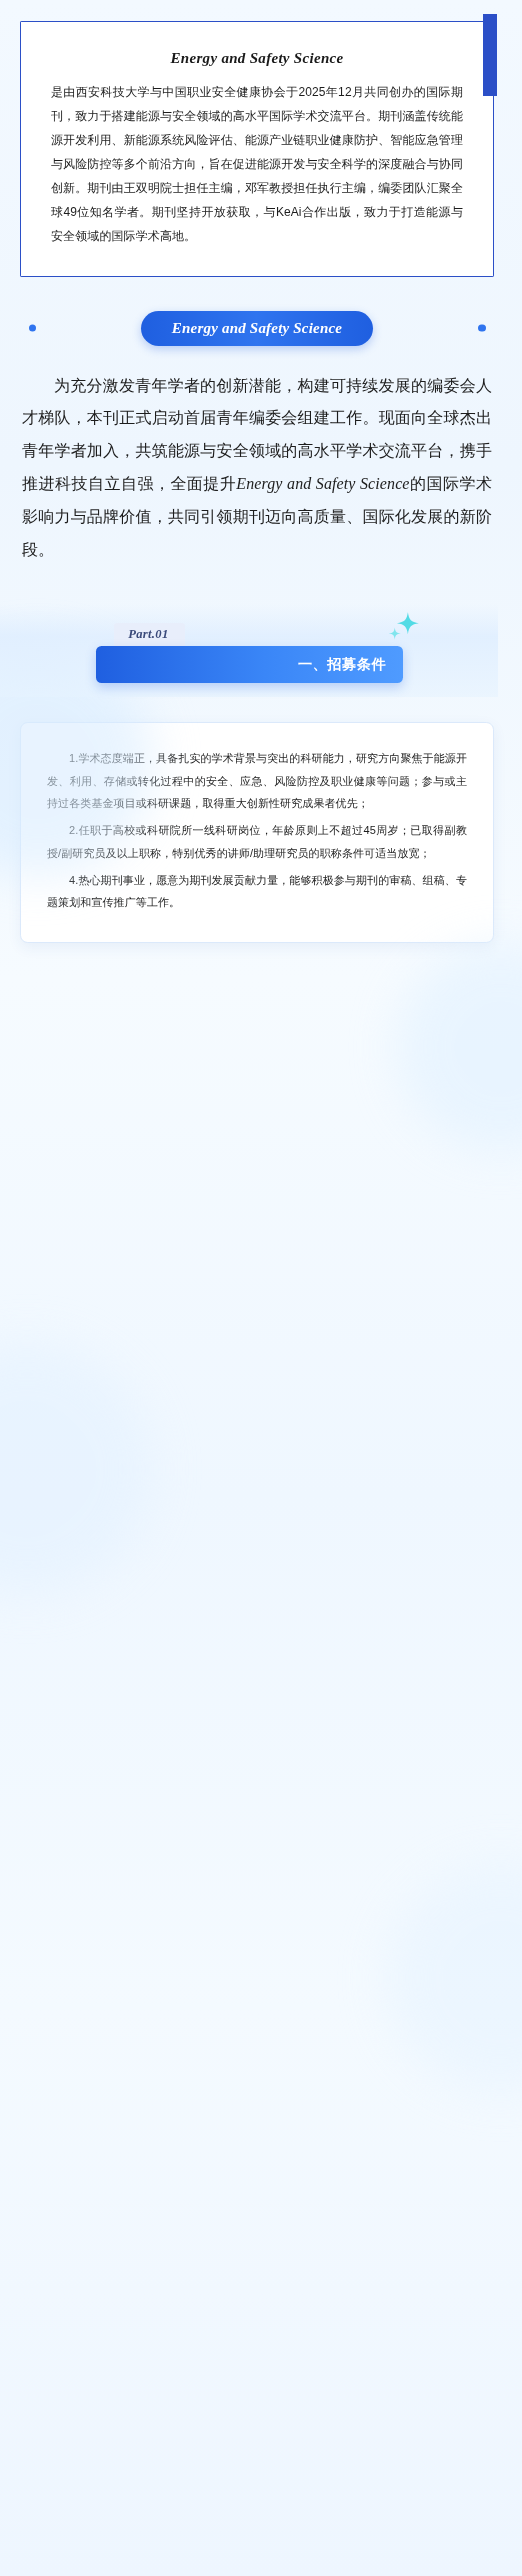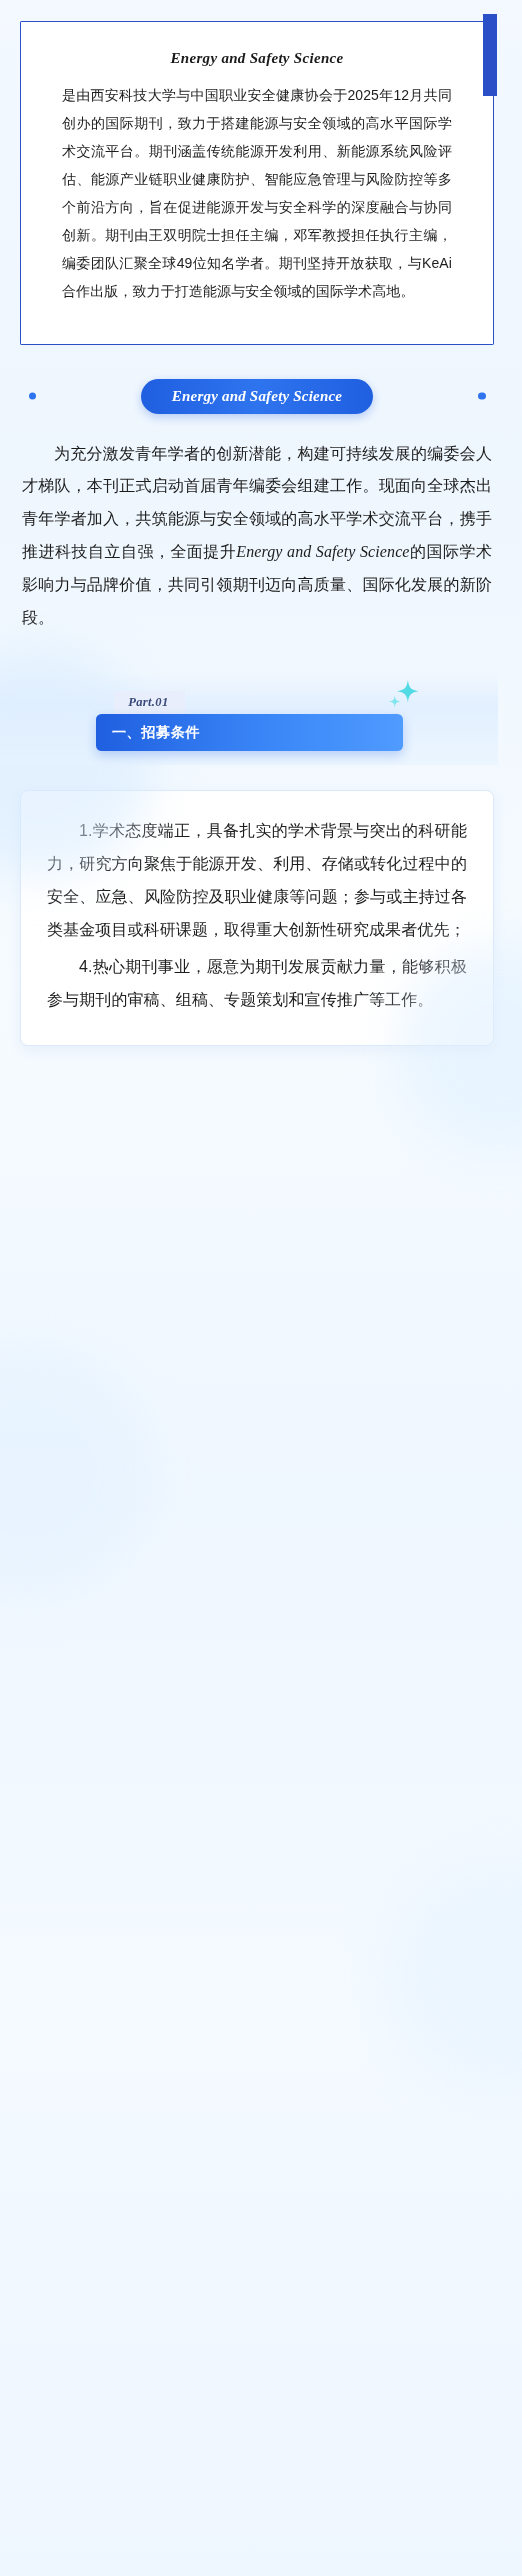--- a/index.html
+++ b/index.html
@@ -62,26 +62,26 @@
     font-style: italic;
     font-weight: 700;
     font-size: 15px;
     color: #1a1a1a;
     text-align: center;
     letter-spacing: 0.3px;
     margin: 0 0 10px 0;
     line-height: 1.5;
   }
   .intro-body {
-    font-size: 14px;
+    font-size: 12px;
     line-height: 2.0;
     color: #1d1d1d;
     text-align: justify;
     text-justify: inter-ideograph;
-    margin: 11px;
+    margin: 0;
     letter-spacing: 0.1px;
   }
 
   
   .pill-wrap {
     position: relative;
     margin: 34px 0 0 0;
     display: flex;
     justify-content: center;
     align-items: center;
@@ -154,21 +154,21 @@
   }
   .part-title-bar {
     position: relative;
     background: linear-gradient(90deg, #1f5fe0 0%, #3a86f7 55%, #4f9bff 100%);
     color: #ffffff;
     font-size: 14.2px;
     font-weight: 700;
     border-radius: 5.5px;
     padding: 9.3px 16.4px;
     box-shadow: 0 4.4px 11px rgba(31,95,224,.25);
-    text-align: left;
+    text-align: right;
     letter-spacing: 0.5px;
   }
   .sparkle {
     position: absolute;
     right: -18.6px;
     top: -14.2px;
     width: 35px;
     height: 35px;
     pointer-events: none;
   }
@@ -177,21 +177,21 @@
   .cond-card {
     margin: 25px 20px 0 20px;
     background: #ffffff;
     border-radius: 7.7px;
     border: 0.5px solid #dbe9fb;
     box-shadow: 0 4.4px 14.2px rgba(40,90,170,.07);
     padding: 24px 26px 28.5px 26px;
     box-sizing: border-box;
   }
   .cond-item {
-    font-size: 16px;
+    font-size: 11px;
     line-height: 2.05;
     color: #1d1d1d;
     text-align: justify;
     text-justify: inter-ideograph;
     margin: 0 0 4.4px 0;
     letter-spacing: 0.1px;
   }
   .cond-item:last-child { margin-bottom: 0; }
   .indent { display: inline-block; width: 2em; }
 </style>
@@ -231,17 +231,18 @@
       </div>
       <svg class="sparkle" viewBox="0 0 64 64" aria-hidden="true">
         <path d="M40 6 C42 20 46 24 60 26 C46 28 42 32 40 46 C38 32 34 28 20 26 C34 24 38 20 40 6 Z" fill="#4ad9e4" opacity="0.95"></path>
         <path d="M16 34 C17 42 19 44 27 45 C19 46 17 48 16 56 C15 48 13 46 5 45 C13 44 15 42 16 34 Z" fill="#6fe3ea" opacity="0.85"></path>
       </svg>
     </div>
   </div>
 
   <div class="cond-card">
     <p class="cond-item"><span class="indent"></span><span>1.学术态度端正，具备扎实的学术背景与突出的科研能力，研究方向聚焦于能源开发、利用、存储或转化过程中的安全、应急、风险防控及职业健康等问题；参与或主持过各类基金项目或科研课题，取得重大创新性研究成果者优先；</span></p>
+    <p class="cond-item"><span class="indent"></span><span>2.任职于高校或科研院所一线科研岗位，年龄原则上不超过45周岁；已取得副教授/副研究员及以上职称，特别优秀的讲师/助理研究员的职称条件可适当放宽；</span></p>
     <p class="cond-item"><span class="indent"></span><span>4.热心期刊事业，愿意为期刊发展贡献力量，能够积极参与期刊的审稿、组稿、专题策划和宣传推广等工作。</span></p>
   </div>
 
 </div>
 
 
 </body></html>

